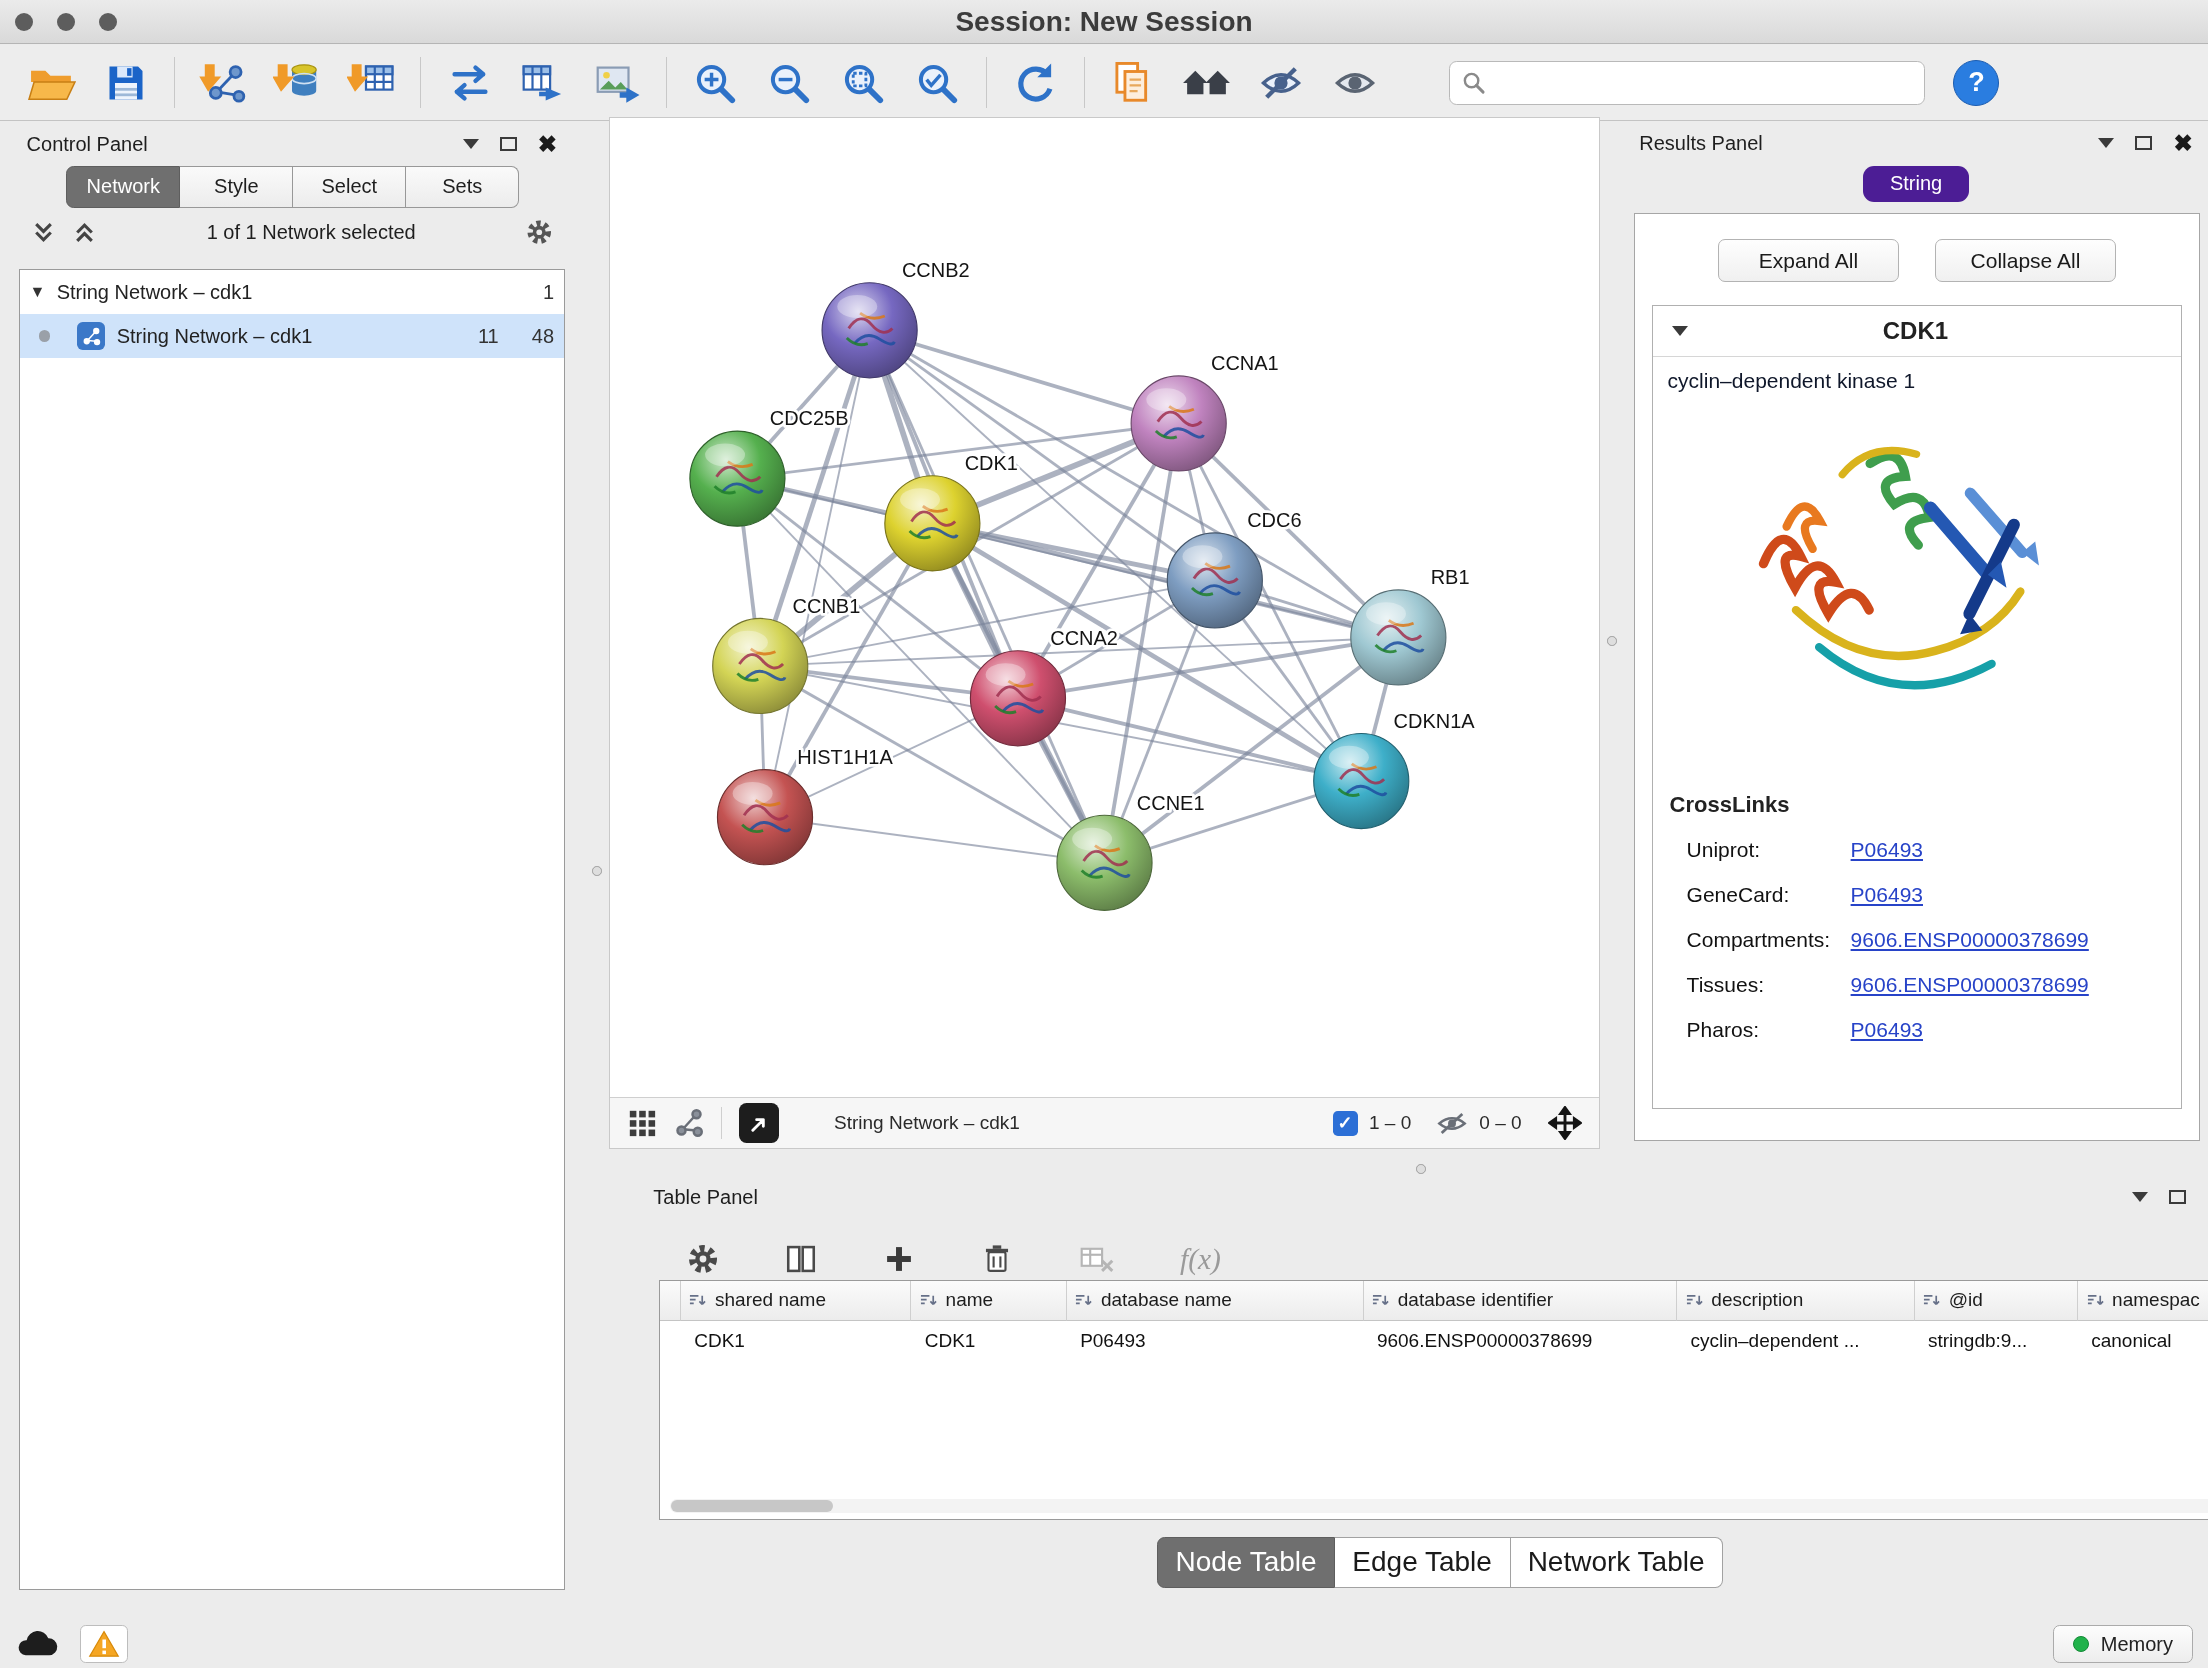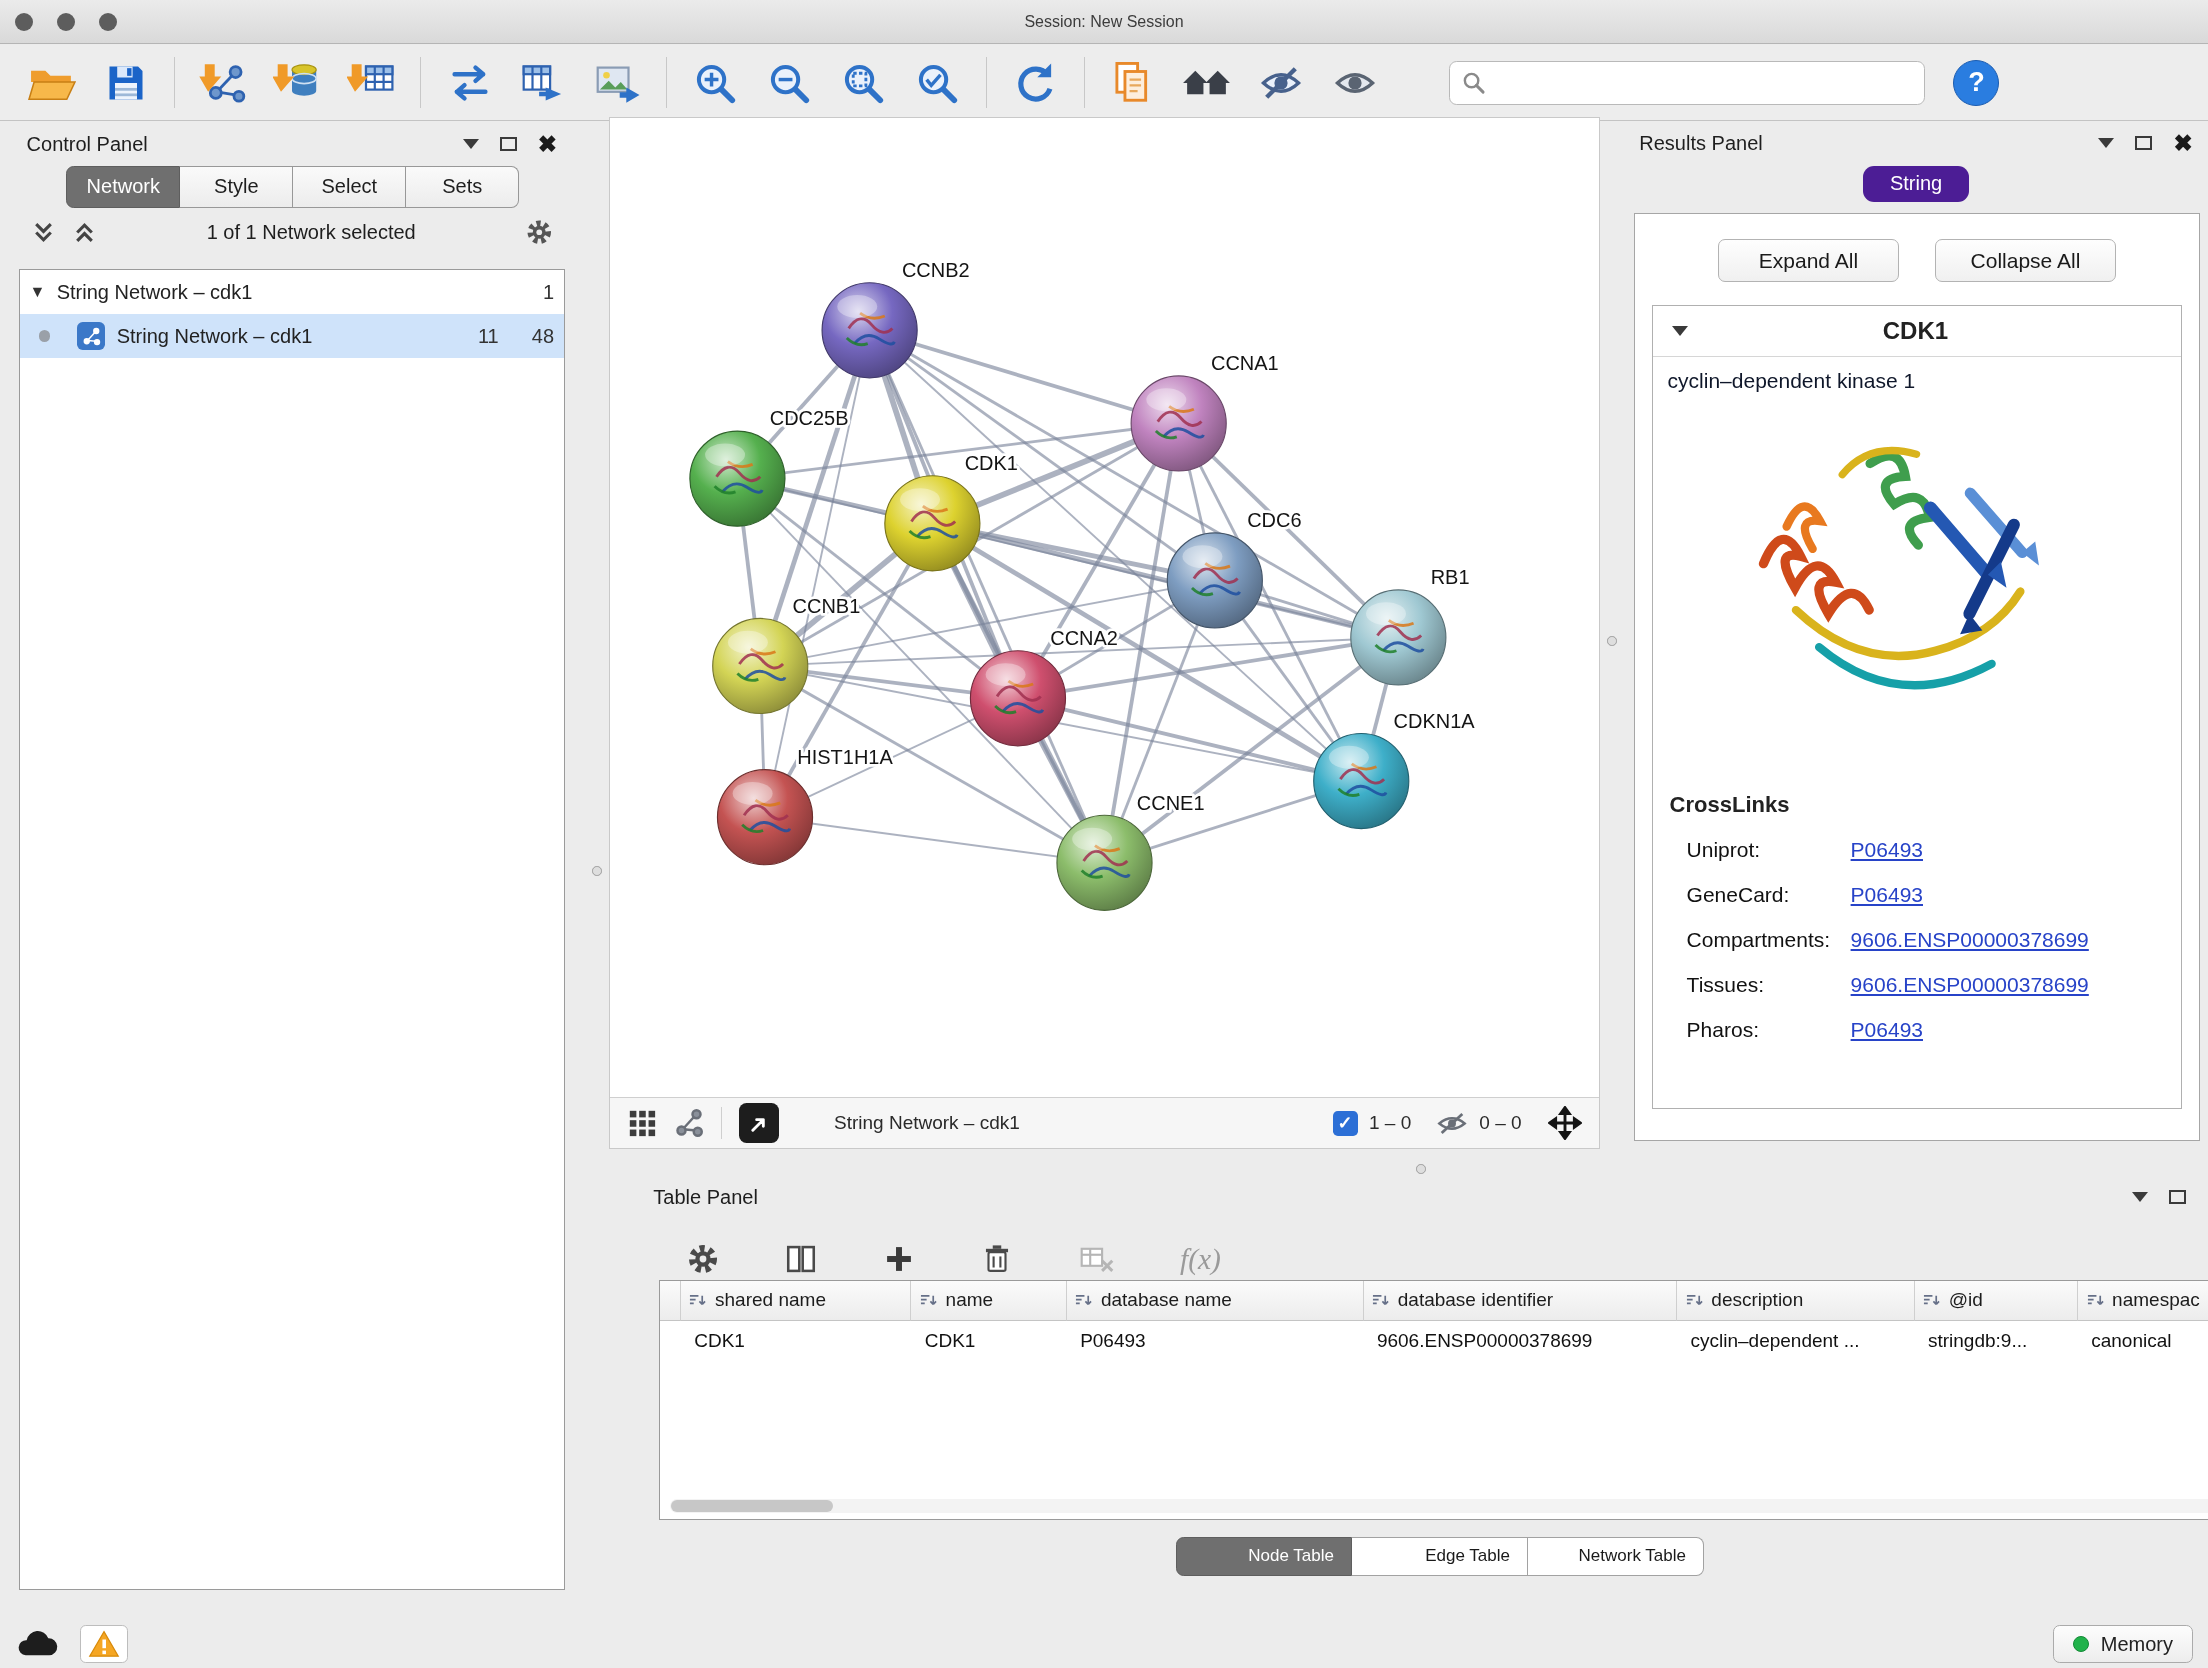--- a/index.html
+++ b/index.html
@@ -2,21 +2,21 @@
 <html style="font-size:15px"><head>
 <meta charset="utf-8">
 <style>
   *{box-sizing:border-box;margin:0;padding:0}
   html,body{width:2208px;height:1668px}
   body{font-family:"Liberation Sans",sans-serif;background:#ececec;position:relative;overflow:hidden;color:#222}
   svg{display:block}
 
   
   .titlebar{position:absolute;left:0;top:0;right:0;height:44px;background:linear-gradient(#ebebeb,#d9d9d9);border-bottom:1px solid #b5b5b5}
-  .titlebar .title{text-align:center;line-height:44px;font-size:16px;font-weight:normal;color:#3c3c3c}
+  .titlebar .title{text-align:center;line-height:44px;font-size:28px;font-weight:bold;color:#3c3c3c}
   .traffic{position:absolute;left:15px;top:13.3px;display:flex;gap:24px}
   .tl{width:18px;height:18px;border-radius:50%;background:#5d5d5d}
 
   
   .toolbar{position:absolute;top:45px;left:0;right:0;height:76px;background:#ededed;border-bottom:1px solid #c3c3c3;display:flex;align-items:center;padding:0 15px}
   .tb-btn{width:74px;height:61px;display:flex;align-items:center;justify-content:center;border-radius:7.6px}
   .tb-sep{width:1px;height:51px;background:#c8c8c8;margin:0 11.4px}
   .searchbox{margin-left:57px;width:476px;height:44px;background:#fff;border:1px solid #b9b9b9;border-radius:7.6px;display:flex;align-items:center;padding:0 11.4px;gap:9.5px}
   .searchbox input{border:none;outline:none;flex:1;font-size:19px;font-family:"Liberation Sans",sans-serif;background:transparent}
   .help-btn{margin-left:28.5px;width:46px;height:46px;border-radius:50%;background:#2a7de0;color:#fff;font-weight:bold;font-size:27px;display:flex;align-items:center;justify-content:center;border:1px solid #1b5cb0}
@@ -75,21 +75,21 @@
   
   .table-panel{position:absolute;left:640px;top:1179px;width:1600px;height:438px}
   .tp-toolbar{height:61px;display:flex;align-items:flex-end;gap:64px;padding-left:46px}
   .tp-table{margin:3.8px 5.7px 0 19px;background:#fff;border:1px solid #9a9a9a;height:240px;position:relative;overflow:hidden}
   .th-row,.td-row{display:flex;height:40px}
   .th-cell{display:flex;align-items:center;gap:7.6px;padding-left:7.6px;font-size:19px;color:#1c1c1c;background:linear-gradient(#fbfbfb,#ececec);border-right:1px solid #cfcfcf;border-bottom:1px solid #c4c4c4;overflow:hidden;white-space:nowrap}
   .td-cell{display:flex;align-items:center;padding-left:13.3px;font-size:19px;color:#111;overflow:hidden;white-space:nowrap}
   .hscroll{position:absolute;left:9.5px;right:9.5px;bottom:5.7px;height:14.3px;border-radius:7.6px;background:#f3f3f3}
   .hthumb{position:absolute;left:1.9px;top:1px;width:162px;height:12.4px;border-radius:6.7px;background:#c7c7c7}
   .tp-tabs{display:flex;justify-content:center;margin-top:17px}
-  .tp-tab{min-width:176px;text-align:right;padding:8.6px 17px;font-size:17px;border:1px solid #a2a2a2;border-left:none;background:#fff;color:#1a1a1a}
+  .tp-tab{min-width:176px;text-align:center;padding:8.6px 17px;font-size:28px;border:1px solid #a2a2a2;border-left:none;background:#fff;color:#1a1a1a}
   .tp-tab:first-child{border-left:1px solid #a2a2a2;border-radius:7.6px 0 0 7.6px}
   .tp-tab:last-child{border-radius:0 7.6px 7.6px 0}
   .tp-tab.sel{background:#6f6f6f;color:#fff;border-color:#5e5e5e}
 
   
   .statusbar{position:absolute;left:0;right:0;bottom:0;height:48px;display:flex;align-items:center;padding:0 15px;gap:21px}
   .warn-chip{width:48px;height:38px;border:1px solid #bdbdbd;border-radius:5.7px;background:#fff;display:flex;align-items:center;justify-content:center}
   .memory-btn{margin-left:auto;display:flex;align-items:center;gap:11.4px;border:1px solid #ababab;border-radius:6.7px;background:linear-gradient(#fdfdfd,#ededed);padding:6.7px 19px;font-size:20px}
   .memdot{width:16px;height:16px;border-radius:50%;background:#21b24b;border:1px solid #148a36}
 

